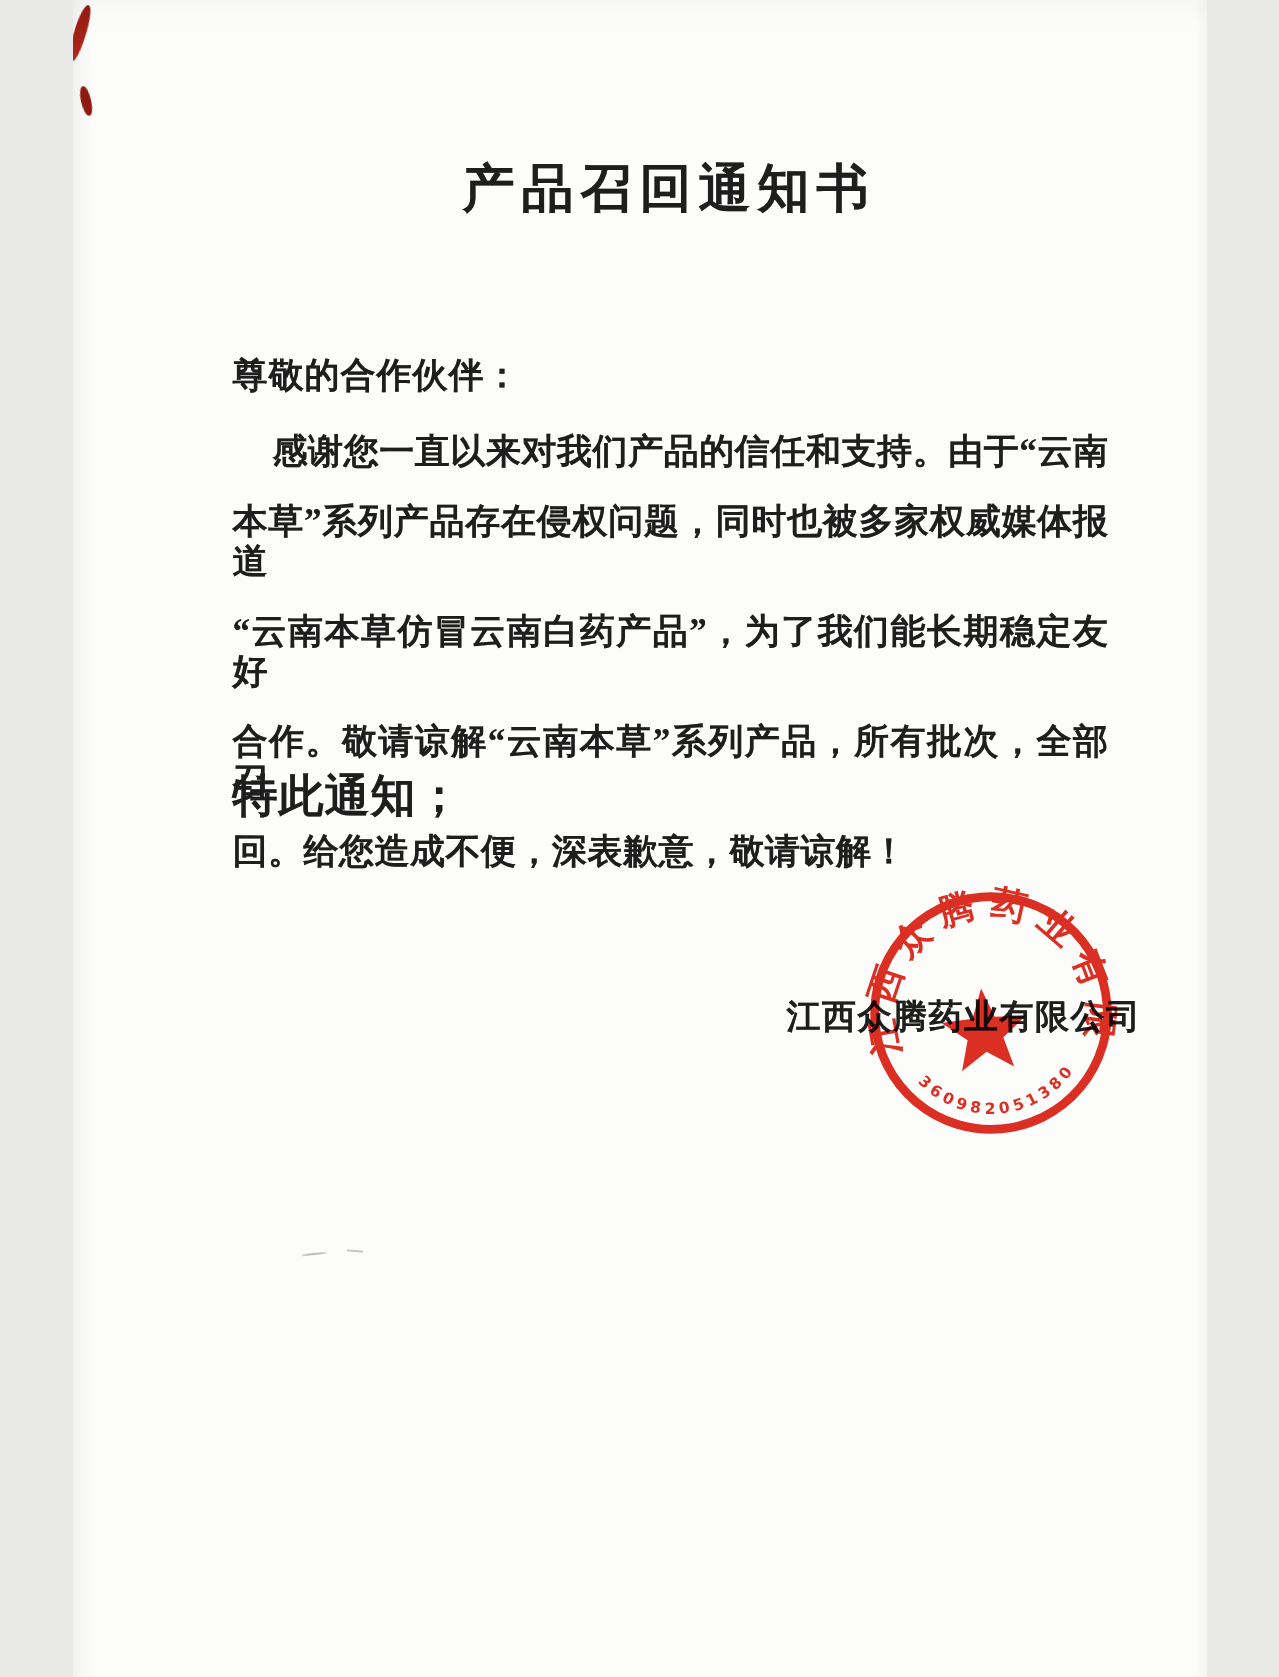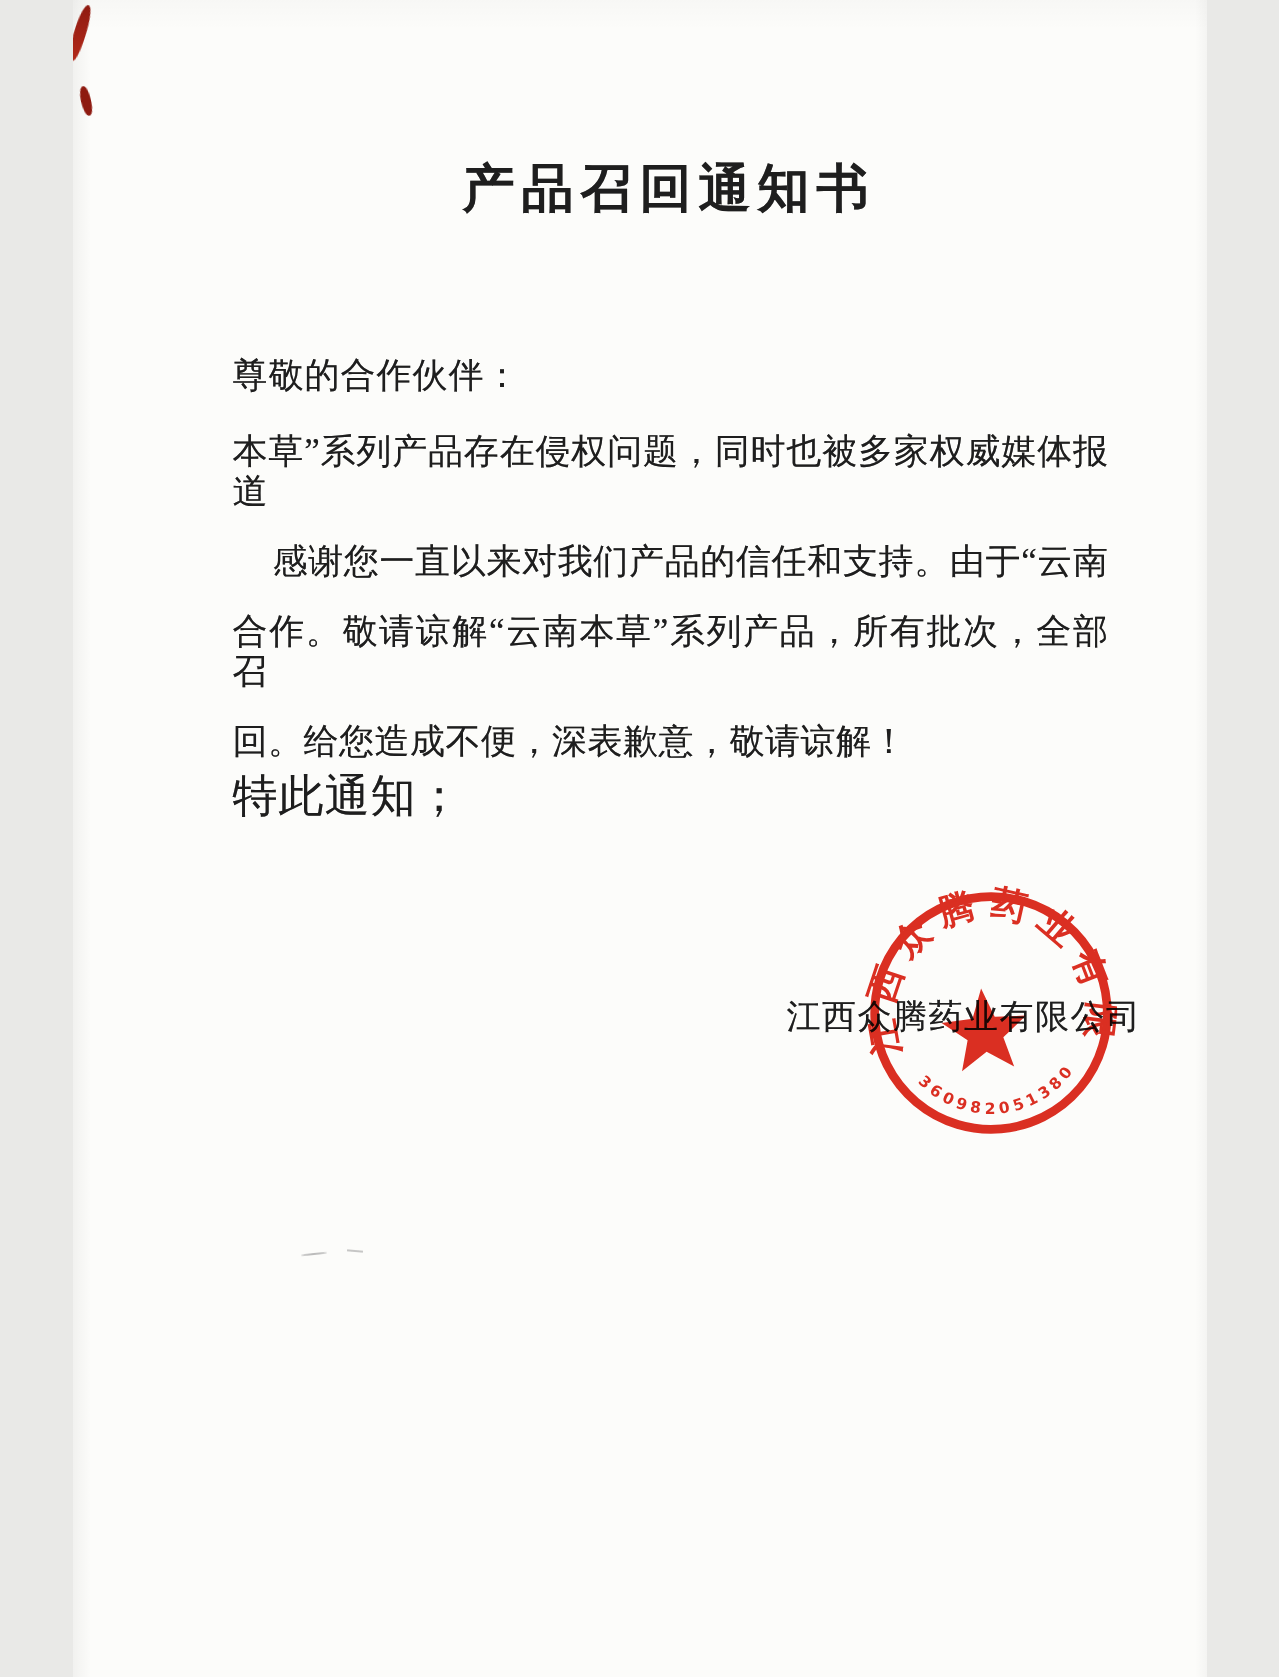--- a/index.html
+++ b/index.html
@@ -13,21 +13,21 @@
     color:#1e1e1e;
   }
   
   .page::before{
     content:"";position:absolute;inset:0;pointer-events:none;
     background:
       linear-gradient(90deg, rgba(0,0,0,0.045) 0, rgba(0,0,0,0) 18px),
       linear-gradient(270deg, rgba(0,0,0,0.03) 0, rgba(0,0,0,0) 12px),
       linear-gradient(180deg, rgba(0,0,0,0.02) 0, rgba(0,0,0,0) 30px);
   }
-  .txt{ text-shadow:0 0 0.6px rgba(20,20,20,0.55); }
+  .txt{ text-shadow:0 0 0.6px rgba(20,20,20,0.55);font-weight:bold; }
 
   .title{
     position:absolute;left:158px;top:160px;width:877px;
     margin:0;text-align:center;
     font-size:52px;line-height:1.1;font-weight:700;
     letter-spacing:7px;
   }
   .salutation{
     position:absolute;left:160px;top:356px;
     font-size:35px;line-height:40px;letter-spacing:1px;
@@ -103,22 +103,23 @@
 </head>
 <body>
 
 <div class="page">
 
   <h1 class="title txt">产品召回通知书</h1>
 
   <div class="salutation txt">尊敬的合作伙伴：</div>
 
   <div class="body-block">
+    <div class="line just indent txt">感谢您一直以来对我们产品的信任和支持。由于“云南</div>
     <div class="line just txt">本草”系列产品存在侵权问题，同时也被多家权威媒体报道</div>
-    <div class="line just indent txt">感谢您一直以来对我们产品的信任和支持。由于“云南</div>
+    <div class="line just txt">“云南本草仿冒云南白药产品”，为了我们能长期稳定友好</div>
     <div class="line just txt">合作。敬请谅解“云南本草”系列产品，所有批次，全部召</div>
     <div class="line txt">回。给您造成不便，深表歉意，敬请谅解！</div>
   </div>
 
   <div class="closing txt">特此通知；</div>
 
   <div class="sig-company txt">江西众腾药业有限公司</div>
 
   <svg class="seal" viewBox="0 0 260 260" aria-hidden="true">
     <circle class="seal-ring" cx="130" cy="130" r="120"></circle>

